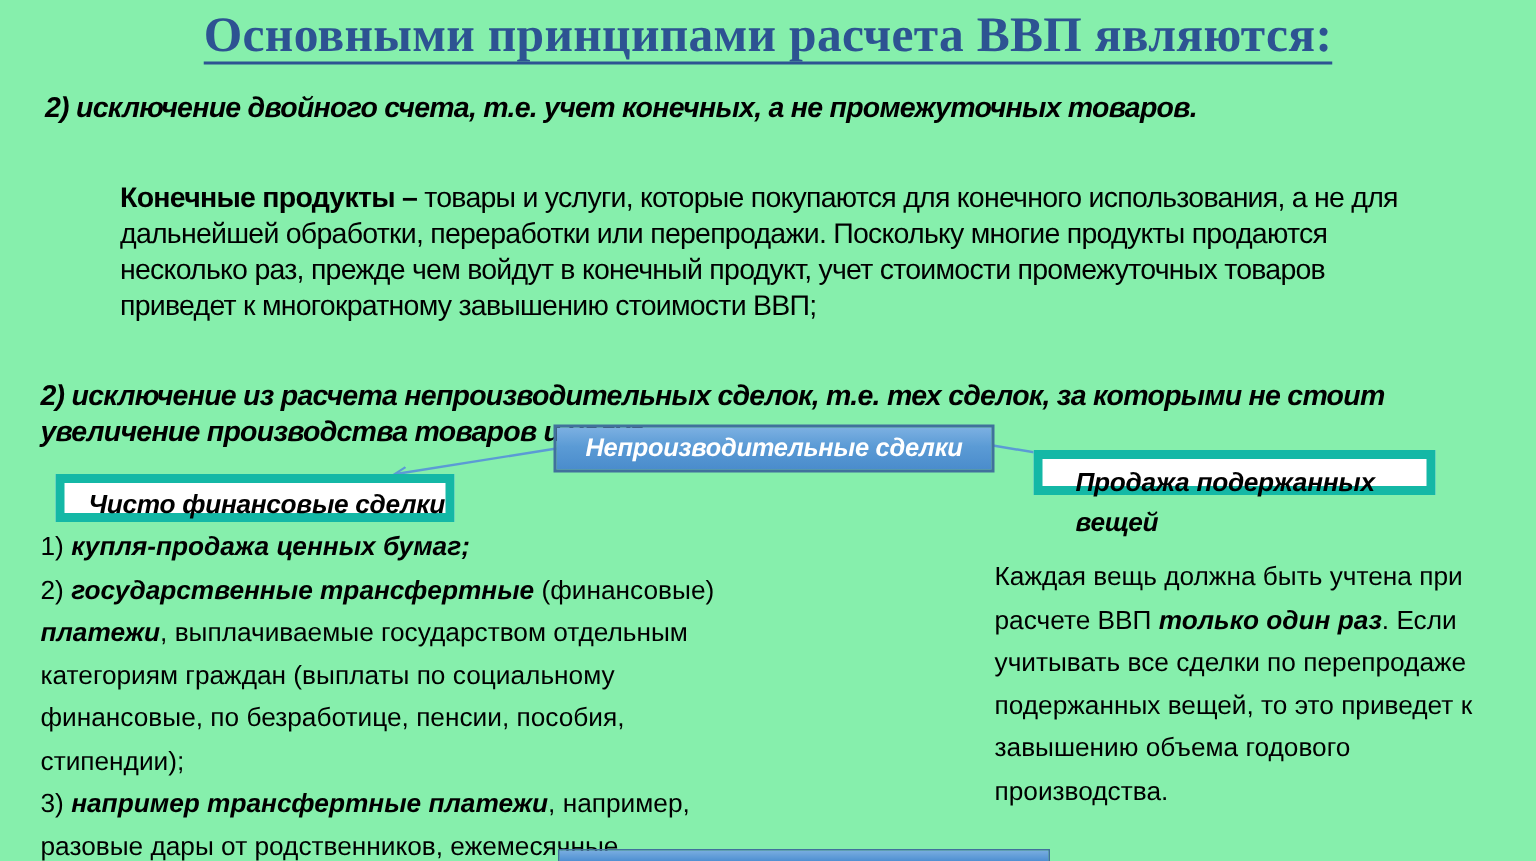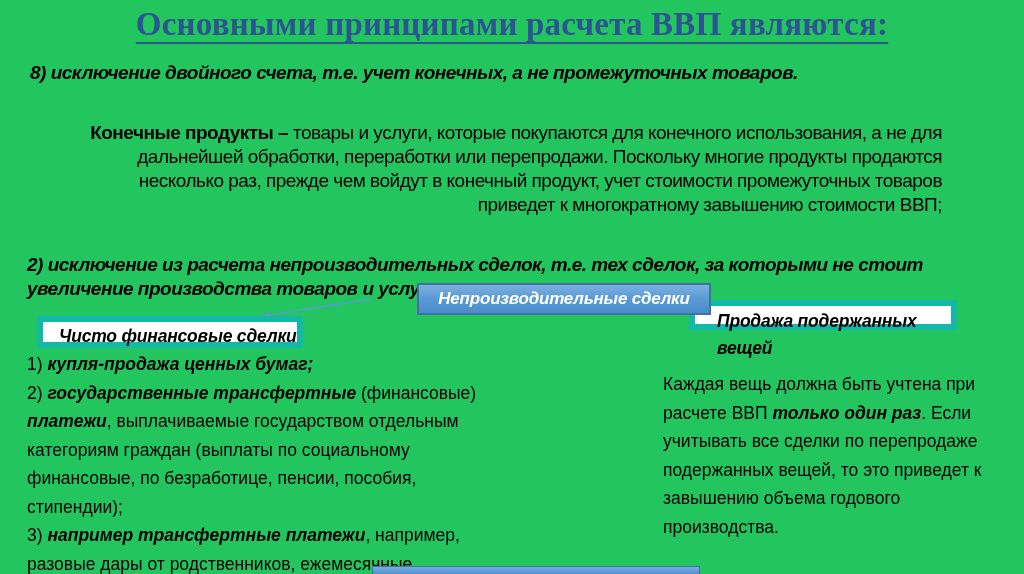--- a/index.html
+++ b/index.html
@@ -1,19 +1,19 @@
 <!DOCTYPE html>
 <html><head>
 <meta charset="utf-8">
 <style>
   html,body{margin:0;padding:0;background:#fff;}
   .slide{
     position:relative;
     width:1024px;height:574px;
-    background:#22c55e;
+    background:#86efac;
     overflow:hidden;
     font-family:"Liberation Sans","DejaVu Sans",sans-serif;
     color:#111;
   }
   
   .title{
     position:absolute;left:0;top:6px;width:1024px;
     margin:0;text-align:center;
     font-family:"Liberation Serif","DejaVu Serif",serif;
     font-weight:bold;font-size:33px;letter-spacing:.2px;
@@ -22,43 +22,42 @@
     text-decoration-thickness:2px;
     text-underline-offset:7px;
   }
   
   .narrow{letter-spacing:-0.5px;}
   .point1{
     position:absolute;left:30px;top:62px;width:975px;
     font-size:19px;font-weight:bold;font-style:italic;color:#000;
   }
   .final-products{
-    position:absolute;left:64px;top:121px;width:878px;
-    font-size:19px;line-height:24px;color:#000;text-align:right;
+    position:absolute;left:80px;top:121px;width:878px;
+    font-size:19px;line-height:24px;color:#000;
   }
   .final-products .b{font-weight:bold;}
   .point2{
     position:absolute;left:27px;top:253px;width:960px;
     font-size:19px;line-height:24px;font-weight:bold;font-style:italic;color:#000;
     z-index:1;
   }
   
   .arrows{
     position:absolute;left:0;top:0;width:1024px;height:574px;
     pointer-events:none;z-index:2;
   }
   
   .root-box{
     position:absolute;left:369px;top:283px;width:294px;height:32px;
     background:linear-gradient(180deg,#7cb0e2 0%,#5b9bd5 45%,#4a8ccc 100%);
     border:2px solid #41719c;
     box-sizing:border-box;
     display:flex;align-items:center;justify-content:center;
     z-index:3;
-    margin-left:48px;
   }
   .root-box span{
     color:#ffffff;font-size:17px;font-weight:bold;font-style:italic;letter-spacing:-0.2px;
   }
   
   .side-box{
     position:absolute;box-sizing:border-box;background:#fff;
     border:6px solid #14b8a6;z-index:2;
   }
   .side-box.left{left:37px;top:316px;width:266px;height:32px;}
@@ -87,21 +86,21 @@
     box-sizing:border-box;z-index:3;
   }
 </style>
 </head>
 <body>
 
 <div class="slide">
 
   <h1 class="title">Основными принципами расчета ВВП являются:</h1>
 
-  <div class="point1 narrow">8) исключение двойного счета, т.е. учет конечных, а не промежуточных товаров.</div>
+  <div class="point1 narrow">2) исключение двойного счета, т.е. учет конечных, а не промежуточных товаров.</div>
 
   <div class="final-products narrow">
     <span class="b">Конечные продукты – </span><span>товары и услуги, которые покупаются для конечного использования, а не для дальнейшей обработки, переработки или перепродажи. Поскольку многие продукты продаются несколько раз, прежде чем войдут в конечный продукт, учет стоимости промежуточных товаров приведет к многократному завышению стоимости ВВП;</span>
   </div>
 
   <div class="point2 narrow">2) исключение из расчета непроизводительных сделок, т.е. тех сделок, за которыми не стоит увеличение производства товаров и услуг</div>
 
   <svg class="arrows" viewBox="0 0 1024 574" xmlns="http://www.w3.org/2000/svg">
     <defs>
       <marker id="ah" markerWidth="9" markerHeight="8" refX="7" refY="3.5" orient="auto" markerUnits="userSpaceOnUse">

